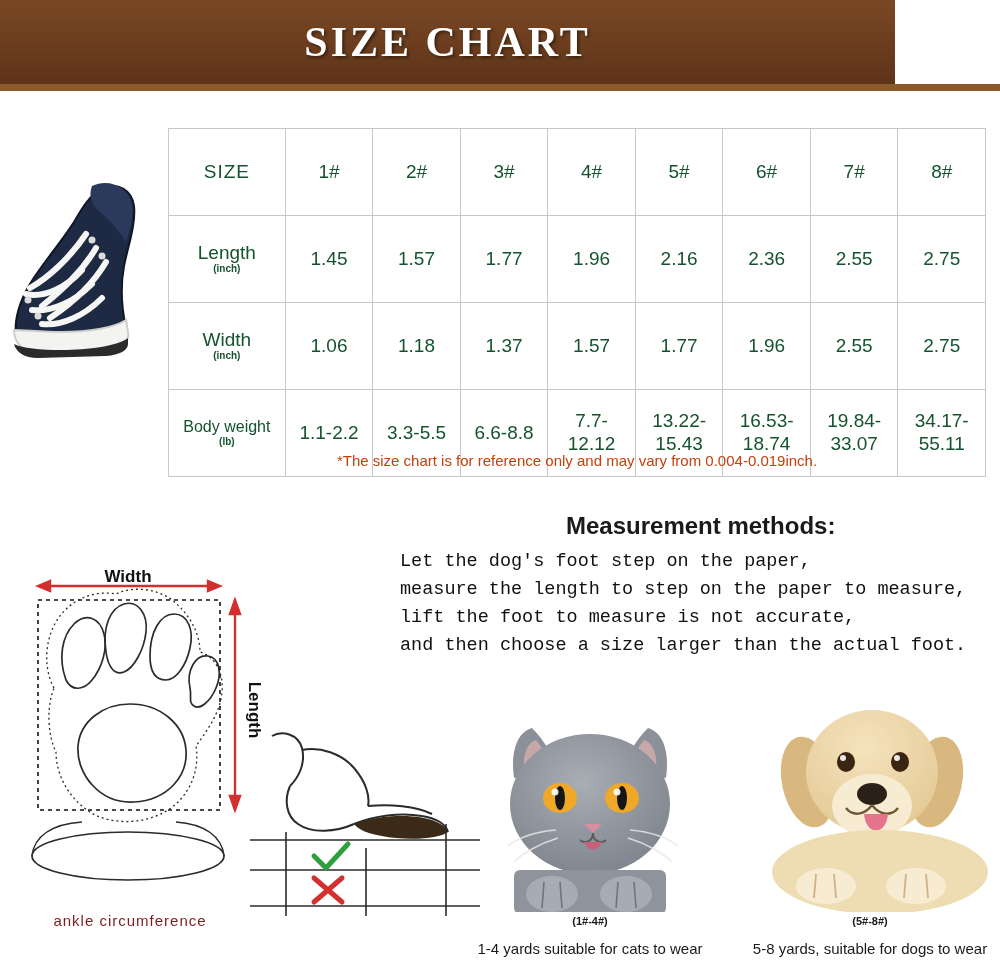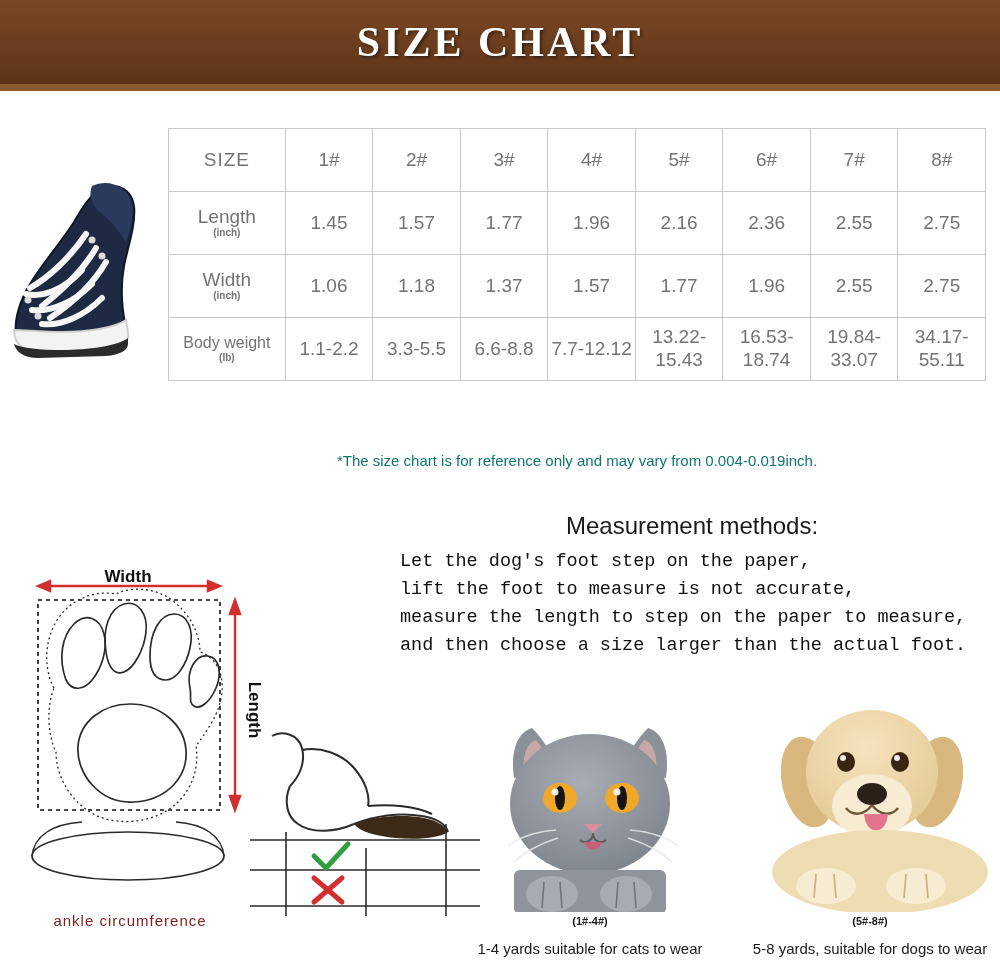--- a/index.html
+++ b/index.html
@@ -13,21 +13,21 @@
     position: relative;
     font-family: "Liberation Sans", sans-serif;
     color: #1a1a1a;
     overflow: hidden;
   }
 
   
   .banner {
     position: absolute;
     left: 0; top: 0;
-    width: 1000px;
+    width: 895px;
     height: 84px;
     background: #6d3e1f;
     background: linear-gradient(to bottom, #7a4723 0%, #6b3d1e 55%, #5d3319 100%);
     display: flex;
     align-items: center;
     justify-content: center;
   }
   .banner-underline {
     position: absolute;
     left: 0; top: 84px;
@@ -64,23 +64,23 @@
     border-collapse: collapse;
     width: 818px;
     table-layout: fixed;
   }
   table.size-table td, table.size-table th {
     border: 1px solid #c8c8c8;
     text-align: center;
     vertical-align: middle;
     font-size: 19px;
     font-weight: normal;
-    padding: 0;
+    padding: 12px;
     height: 62px;
-    color: #737373;
+    color: #14532d;
   }
   table.size-table col.lbl { width: 116px; }
   table.size-table col.c { width: 87px; }
 
   .rowlabel {
     font-weight: bold;
     font-size: 20px;
     line-height: 1.05;
   }
   .rowlabel .unit {
@@ -102,32 +102,32 @@
   .cell-sm { font-size: 17px; line-height: 1.15; }
   .cell-2l { font-size: 17px; line-height: 1.2; }
 
   .footnote {
     position: absolute;
     left: 168px;
     top: 452px;
     width: 818px;
     text-align: center;
     font-size: 15px;
-    color: #0f766e;
+    color: #c2410c;
   }
 
   
   .mm-title {
     position: absolute;
     left: 520px;
     top: 512px;
     width: 470px;
     text-align: left;
     font-size: 24px;
-    font-weight: normal;
+    font-weight: bold;
     padding-left: 46px;
     box-sizing: border-box;
   }
   .mm-lines {
     position: absolute;
     left: 400px;
     top: 548px;
     width: 590px;
     text-align: left;
     font-size: 18.5px;
@@ -307,22 +307,22 @@
       </tr>
     </tbody>
   </table>
 </div>
 
 <div class="footnote">*The size chart is for reference only and may vary from 0.004-0.019inch.</div>
 
 <div class="mm-title">Measurement methods:</div>
 <div class="mm-lines">
   <div>Let the dog's foot step on the paper,</div>
+  <div>measure the length to step on the paper to measure,</div>
   <div>lift the foot to measure is not accurate,</div>
-  <div>measure the length to step on the paper to measure,</div>
   <div>and then choose a size larger than the actual foot.</div>
 </div>
 
 <div class="paw">
   <svg viewBox="0 0 270 380" width="270" height="380" aria-hidden="true">
 
     <rect x="38" y="40" width="182" height="210" fill="none" stroke="#111" stroke-width="1.6" stroke-dasharray="4,4"></rect>
 
     <g stroke="#d32f2f" stroke-width="2.4" fill="#d32f2f">
       <line x1="42" y1="26" x2="216" y2="26"></line>

